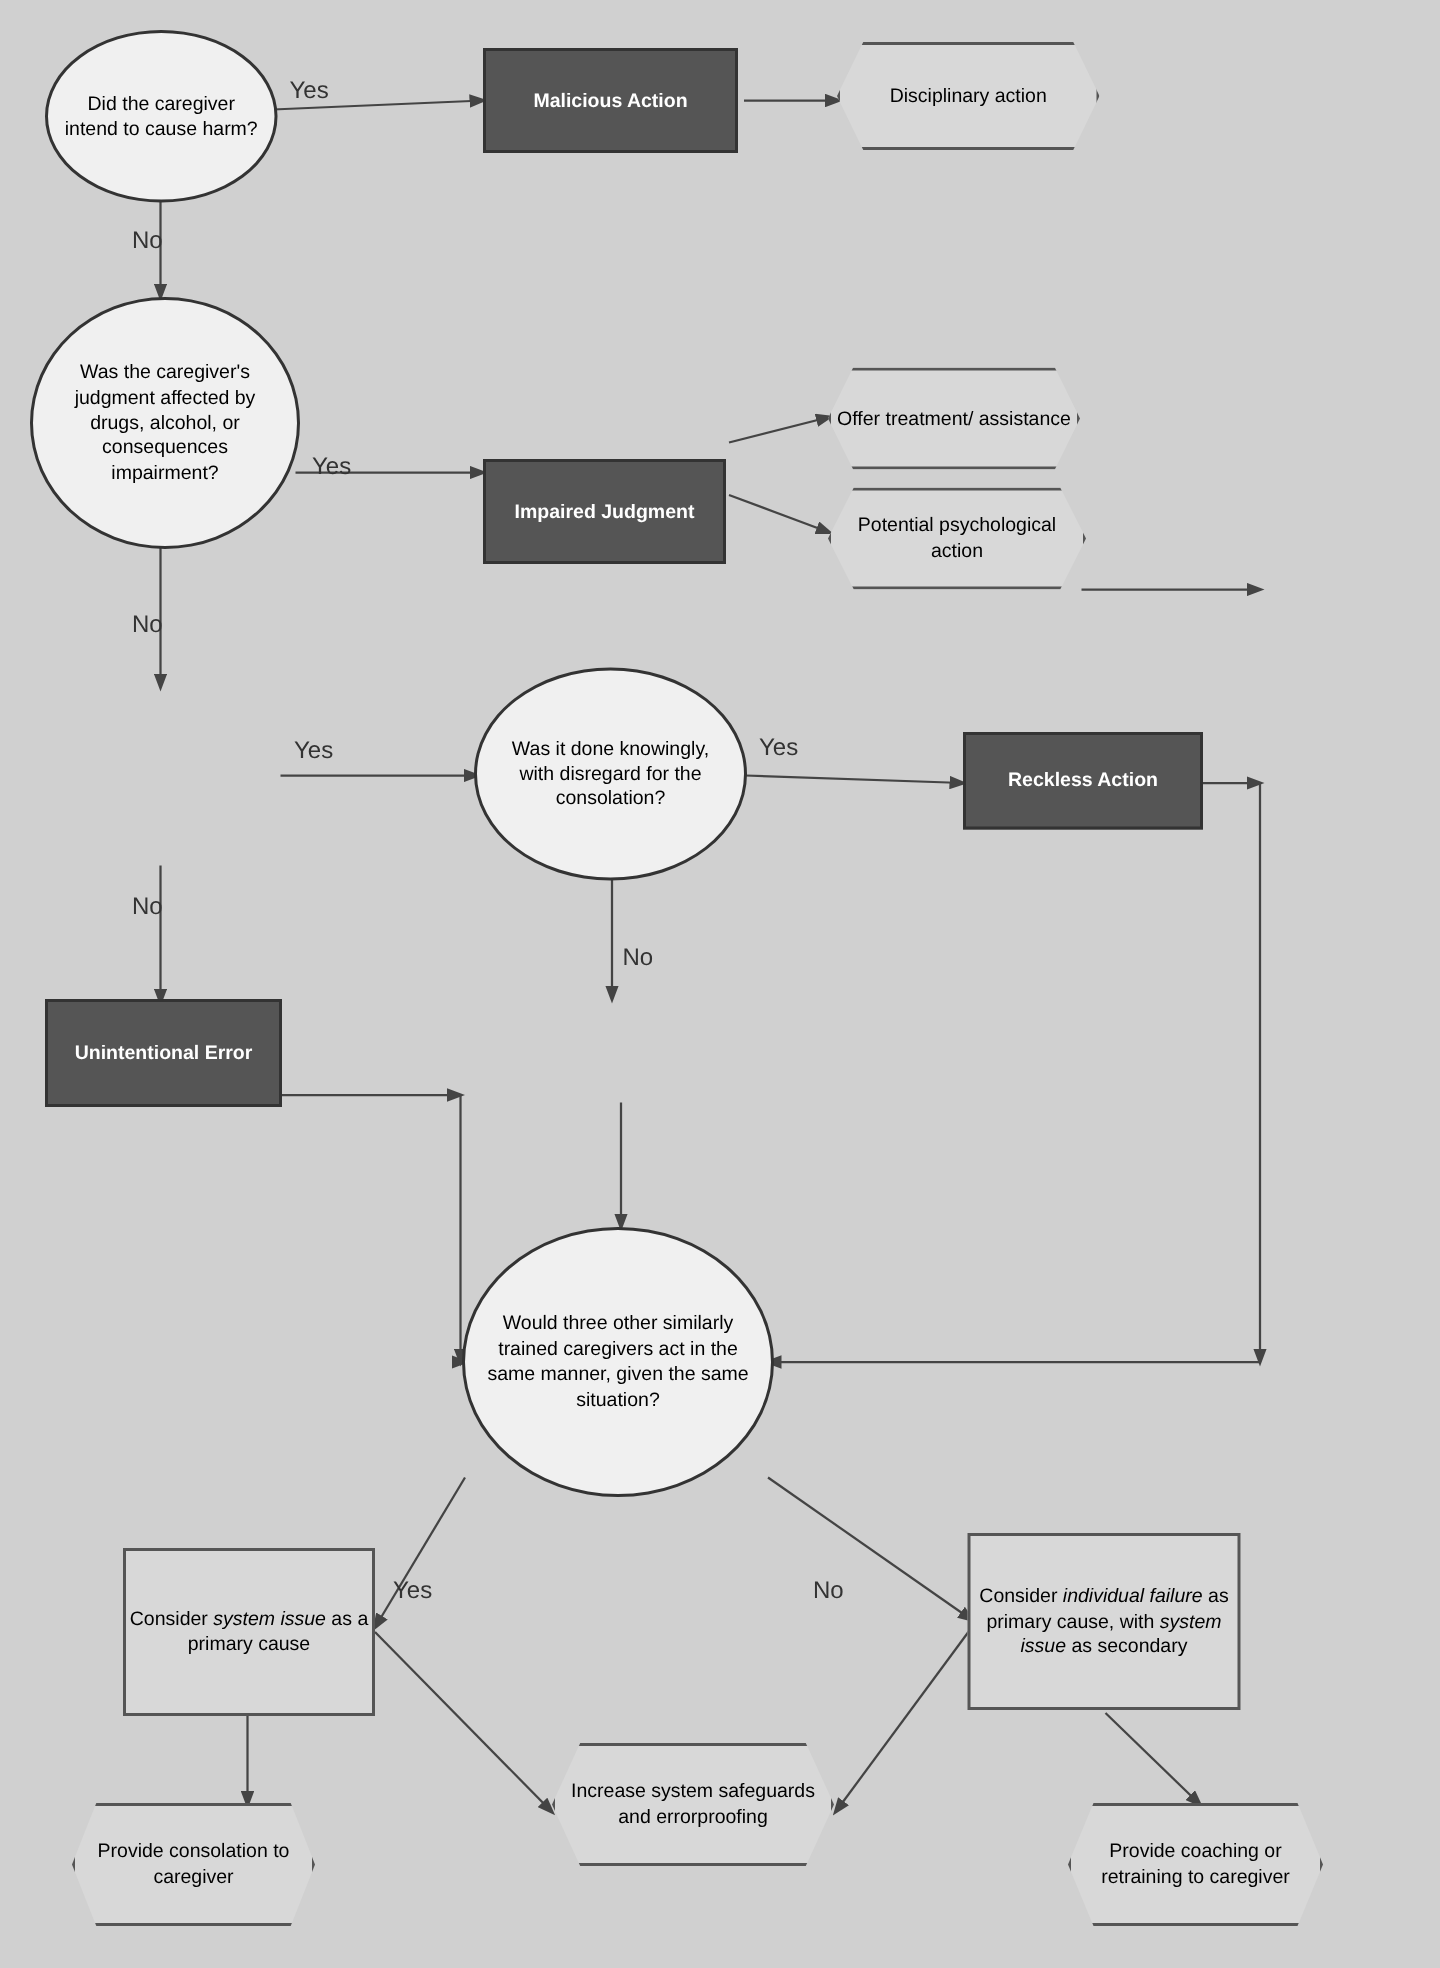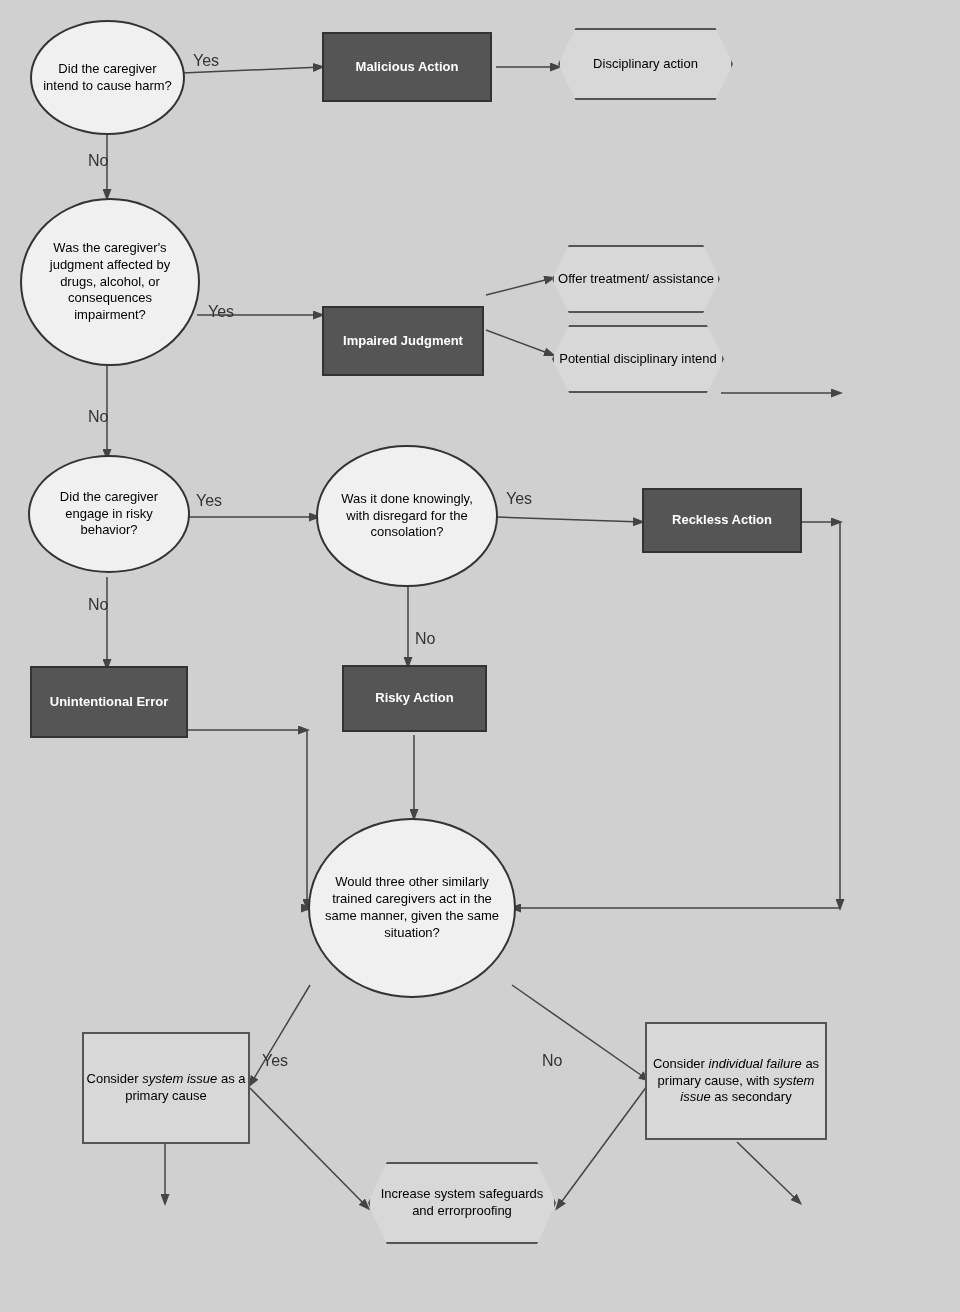--- a/index.html
+++ b/index.html
@@ -168,28 +168,25 @@
 
   <div class="shape rect-dark" style="left:322px;top:278px;width:162px;height:70px;margin-top:28px;">
     <span>Impaired Judgment</span>
   </div>
 
   <div class="shape hexagon" style="left:552px;top:245px;width:168px;height:68px;">
     <span>Offer treatment/ assistance</span>
   </div>
 
   <div class="shape hexagon" style="left:552px;top:325px;width:172px;height:68px;">
-    <span>Potential disciplinary intend</span>
+    <span>Potential psychological action</span>
   </div>
 
   <div class="label" style="left:88px;top:408px;">No</div>
 
-  <div class="shape ellipse" style="left:28px;top:455px;width:162px;height:118px;">
-    <span>Did the caregiver engage in risky behavior?</span>
-  </div>
 
   <div class="label" style="left:196px;top:492px;">Yes</div>
 
   <div class="shape ellipse" style="left:316px;top:445px;width:182px;height:142px;">
     <span>Was it done knowingly, with disregard for the consolation?</span>
   </div>
 
   <div class="label" style="left:506px;top:490px;">Yes</div>
 
   <div class="shape rect-dark" style="left:642px;top:488px;width:160px;height:65px;">
@@ -197,23 +194,20 @@
   </div>
 
   <div class="label" style="left:88px;top:596px;">No</div>
 
   <div class="shape rect-dark" style="left:30px;top:666px;width:158px;height:72px;">
     <span>Unintentional Error</span>
   </div>
 
   <div class="label" style="left:415px;top:630px;">No</div>
 
-  <div class="shape rect-dark" style="left:342px;top:665px;width:145px;height:67px;">
-    <span>Risky Action</span>
-  </div>
 
   <div class="shape ellipse" style="left:308px;top:818px;width:208px;height:180px;">
     <span>Would three other similarly trained caregivers act in the same manner, given the same situation?</span>
   </div>
 
   <div class="label" style="left:262px;top:1052px;">Yes</div>
 
   <div class="label" style="left:542px;top:1052px;">No</div>
 
   <div class="shape rect-light" style="left:82px;top:1032px;width:168px;height:112px;">
@@ -221,15 +215,21 @@
   </div>
 
   <div class="shape rect-light" style="left:645px;top:1022px;width:182px;height:118px;">
     <span>Consider <em>individual failure</em> as primary cause, with <em>system issue</em> as secondary</span>
   </div>
 
   <div class="shape hexagon" style="left:368px;top:1162px;width:188px;height:82px;">
     <span>Increase system safeguards and errorproofing</span>
   </div>
 
-
+  <div class="shape hexagon" style="left:48px;top:1202px;width:162px;height:82px;">
+    <span>Provide consolation to caregiver</span>
+  </div>
+
+  <div class="shape hexagon" style="left:712px;top:1202px;width:170px;height:82px;">
+    <span>Provide coaching or retraining to caregiver</span>
+  </div>
 
 </div>
 
 </body></html>

